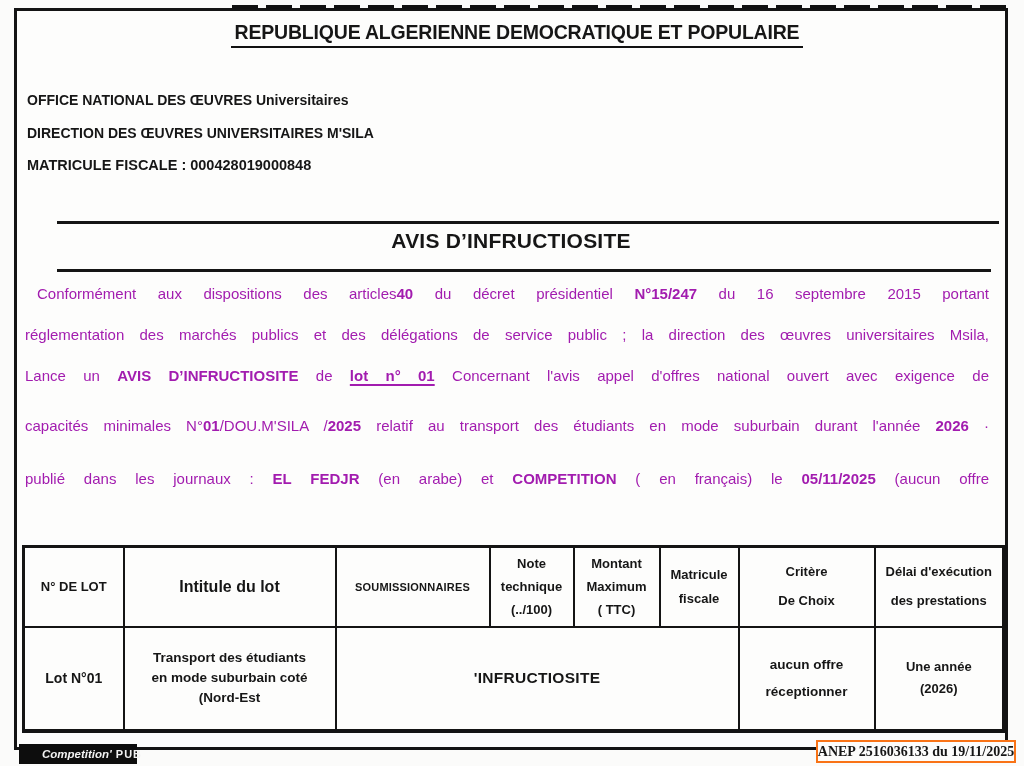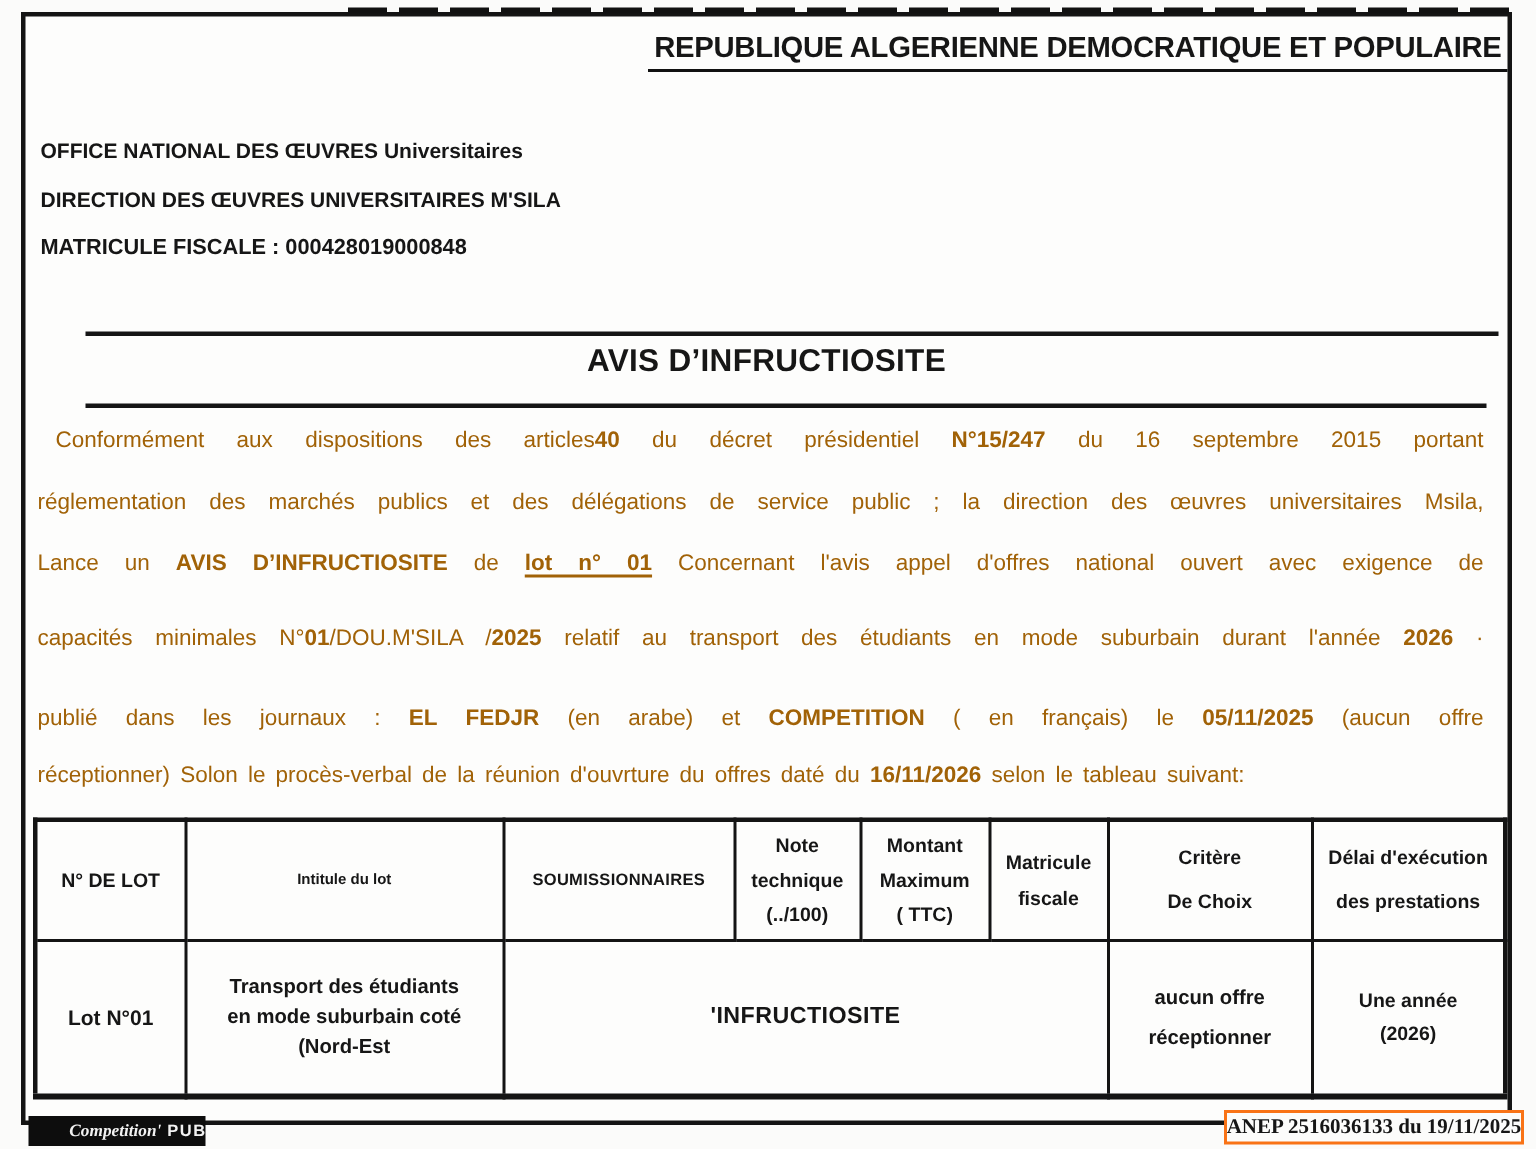--- a/index.html
+++ b/index.html
@@ -10,75 +10,75 @@
     -webkit-font-smoothing:antialiased;
   }
   .page {
     position:absolute; left:14px; top:8px; width:994px; height:742px;
     box-sizing:border-box; border:3px solid #141414; background:#fdfdfc;
   }
   .top-artifact {
     position:absolute; left:215px; top:-6px; right:-3px; height:4px;
     background:repeating-linear-gradient(90deg,#111 0 26px, transparent 26px 34px);
   }
-  .republic-title-wrap { position:absolute; top:10px; left:12px; right:0; text-align:right; }
+  .republic-title-wrap { position:absolute; top:10px; left:12px; right:0; text-align:center; }
   .republic-title {
     display:inline-block; font-size:19.5px; font-weight:bold; letter-spacing:-0.2px;
     border-bottom:2.5px solid #111; padding:0 4px 2px 4px;
   }
   .org-line { position:absolute; left:10px; font-weight:bold; white-space:nowrap; }
   .org-ministry  { top:48px;  font-size:14px; }
   .org-office    { top:81px;  font-size:14px; }
   .org-direction { top:114px; font-size:14px; }
   .org-matricule { top:146px; font-size:14.5px; }
   .org-address   { top:176px; font-size:13.5px; }
   .rule { position:absolute; height:3px; background:#151515; }
   .rule-1 { left:40px; right:6px;  top:210px; }
   .rule-2 { left:40px; right:14px; top:258px; }
   .notice-title {
     position:absolute; top:218px; left:0; right:0; text-align:center;
     font-size:21px; font-weight:bold; letter-spacing:0.2px;
   }
   .para-line {
     position:absolute; left:8px; right:16px;
     font-size:15px; text-align:justify; text-align-last:justify;
-    color:#a16207; white-space:normal;
+    color:#a21caf; white-space:normal;
   }
   .para-1 { top:274px; text-indent:12px; }
   .para-2 { top:315px; }
   .para-3 { top:356px; }
   .para-4 { top:406px; }
   .para-5 { top:459px; }
   .para-6 { top:497px; text-align-last:left; word-spacing:2.6px; }
   .b { font-weight:bold; }
   .u { text-decoration:underline; text-decoration-thickness:2px; text-underline-offset:3px; }
   table.results {
     position:absolute; left:5px; top:534px; width:980px; height:188px;
     border-collapse:collapse; table-layout:fixed; text-align:center;
     border:3px solid #141414; border-bottom-width:4px;
   }
   table.results th, table.results td {
     border:2px solid #141414; white-space:pre-line; padding:1px 2px; overflow:hidden;
   }
   tr.hdr { height:80px; }
   th.h-std   { font-size:13px;  font-weight:bold; line-height:1.8; }
-  th.h-intit { font-size:10px;  font-weight:bold; }
+  th.h-intit { font-size:16px;  font-weight:bold; }
   th.h-soum  { font-size:11px;  font-weight:bold; letter-spacing:0.2px; }
   th.h-two   { line-height:2.2; }
   td.c-lot    { font-size:14px;   font-weight:bold; }
   td.c-intit  { font-size:13.5px; font-weight:bold; line-height:1.5; }
   td.c-result { font-size:15.5px; font-weight:bold; letter-spacing:0.3px; }
   td.c-crit   { font-size:13.5px; font-weight:600;  line-height:2.0; }
   td.c-delai  { font-size:13px;   font-weight:bold; line-height:1.7; }
   .pub-box {
     position:absolute; left:2px; top:733px; width:118px; height:20px;
     background:#0d0d0d; color:#f2f2f2;
     display:flex; align-items:center; justify-content:center; gap:4px;
   }
-  .pub-italic { font-family:Liberation Serif, serif; font-style:italic; font-weight:bold; font-size:11.5px;margin-left:28px; }
+  .pub-italic { font-family:Liberation Sans, sans-serif; font-style:italic; font-weight:bold; font-size:11.5px;margin-left:28px; }
   .pub-label  { font-weight:bold; font-size:11px; letter-spacing:1px; }
   .anep-box {
     position:absolute; left:799px; top:729px; width:200px; height:23px;
     box-sizing:border-box; background:#fcfcfb; border:2px solid #f97316;
     display:flex; align-items:center; justify-content:center;
     font-family:"Liberation Serif", serif; font-weight:bold; font-size:14px; white-space:nowrap;
   }
 </style>
 </head>
 <body>
@@ -101,21 +101,20 @@
   <div class="para-line para-1"><span>Conformément aux dispositions des articles</span><span class="b">40</span><span> du décret présidentiel </span><span class="b">N°15/247</span><span> du 16 septembre 2015 portant</span></div>
 
   <div class="para-line para-2"><span>réglementation des marchés publics et des délégations de service public ; la direction des œuvres universitaires Msila,</span></div>
 
   <div class="para-line para-3"><span>Lance un </span><span class="b">AVIS D’INFRUCTIOSITE</span><span> de </span><span class="b u">lot n° 01</span><span> Concernant l'avis appel d'offres national ouvert avec exigence de</span></div>
 
   <div class="para-line para-4"><span>capacités minimales N°</span><span class="b">01</span><span>/DOU.M'SILA /</span><span class="b">2025</span><span> relatif au transport des étudiants en mode suburbain durant l'année </span><span class="b">2026</span><span> ·</span></div>
 
   <div class="para-line para-5"><span>publié dans les journaux : </span><span class="b">EL FEDJR</span><span> (en arabe) et </span><span class="b">COMPETITION</span><span> ( en français) le </span><span class="b">05/11/2025</span><span> (aucun offre</span></div>
 
-  <div class="para-line para-6"><span>réceptionner) Solon le procès-verbal de la réunion d'ouvrture du offres daté du </span><span class="b">16/11/2026</span><span> selon le tableau suivant:</span></div>
 
   <table class="results">
     <colgroup>
       <col style="width:100px">
         <col style="width:212px">
         <col style="width:154px">
         <col style="width:84px">
       <col style="width:86px">
         <col style="width:79px">
         <col style="width:136px">

